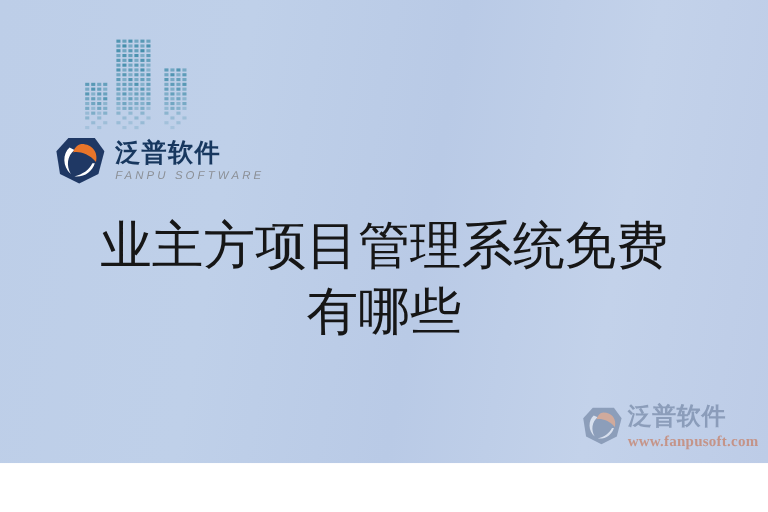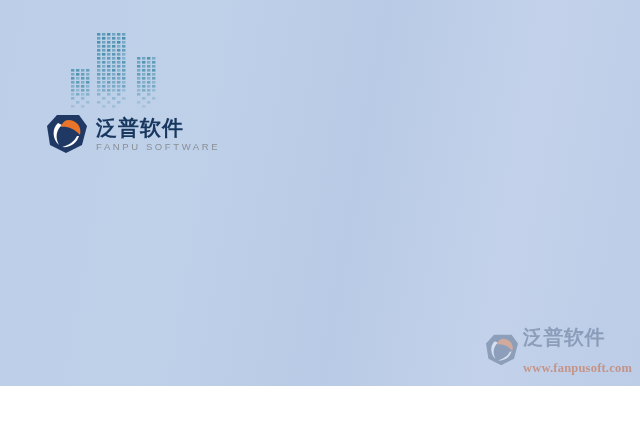--- a/index.html
+++ b/index.html
@@ -46,20 +46,21 @@
     letter-spacing: 1px;
     white-space: nowrap;
   }
   #brand-en {
     margin-top: 4px;
     font-size: 9.5px;
     font-weight: 400;
     color: #8b8f95;
     letter-spacing: 2.6px;
     white-space: nowrap;
+    font-style: italic;
   }
 
   
   #headline {
     position: absolute;
     left: 0;
     top: 178px;
     width: 640px;
     text-align: center;
     color: #161616;
@@ -85,21 +86,21 @@
   #wm-mark svg { display: block; width: 100%; height: 100%; }
   #wm-text { display: flex; flex-direction: column; line-height: 1; }
   #wm-cn {
     font-size: 20px;
     font-weight: 700;
     color: #6c7f9e;
     letter-spacing: 0.5px;
     white-space: nowrap;
   }
   #wm-url {
-    margin-top: 15px;
+    margin-top: 5px;
     font-family: "Liberation Serif", "DejaVu Serif", serif;
     font-size: 12.5px;
     font-weight: 700;
     color: #c8714f;
     letter-spacing: 0.2px;
     white-space: nowrap;
   }
 </style>
 </head>
 <body>
@@ -302,20 +303,24 @@
         <path d="M22 6 C31 6 36 13 34 21 C28 14 20 12 15 13 C16 9 19 6 22 6 Z" fill="#e8752a"></path>
         <path d="M33 22 C31 29 24 34 16 33 C23 31 28 28 31 22 Z" fill="#ffffff"></path>
       </svg>
     </span>
     <span id="brand-text">
       <span id="brand-cn">泛普软件</span>
       <span id="brand-en">FANPU SOFTWARE</span>
     </span>
   </div>
 
+  <div id="headline">
+    <span class="hl-line">业主方项目管理系统免费</span>
+    <span class="hl-line">有哪些</span>
+  </div>
 
   <div id="watermark">
     <span id="wm-mark">
       <svg viewBox="0 0 42 40" xmlns="http://www.w3.org/2000/svg" aria-hidden="true">
         <path d="M11 1 L33 1 L41 12 L36 31 L20 39 L4 31 L1 12 Z" fill="#6c7f9e"></path>
         <path d="M12 9 C6 14 6 25 13 31 C9 24 10 16 16 11 Z" fill="#e4e9f1"></path>
         <path d="M22 6 C31 6 36 13 34 21 C28 14 20 12 15 13 C16 9 19 6 22 6 Z" fill="#d9936e"></path>
         <path d="M33 22 C31 29 24 34 16 33 C23 31 28 28 31 22 Z" fill="#e4e9f1"></path>
       </svg>
     </span>

